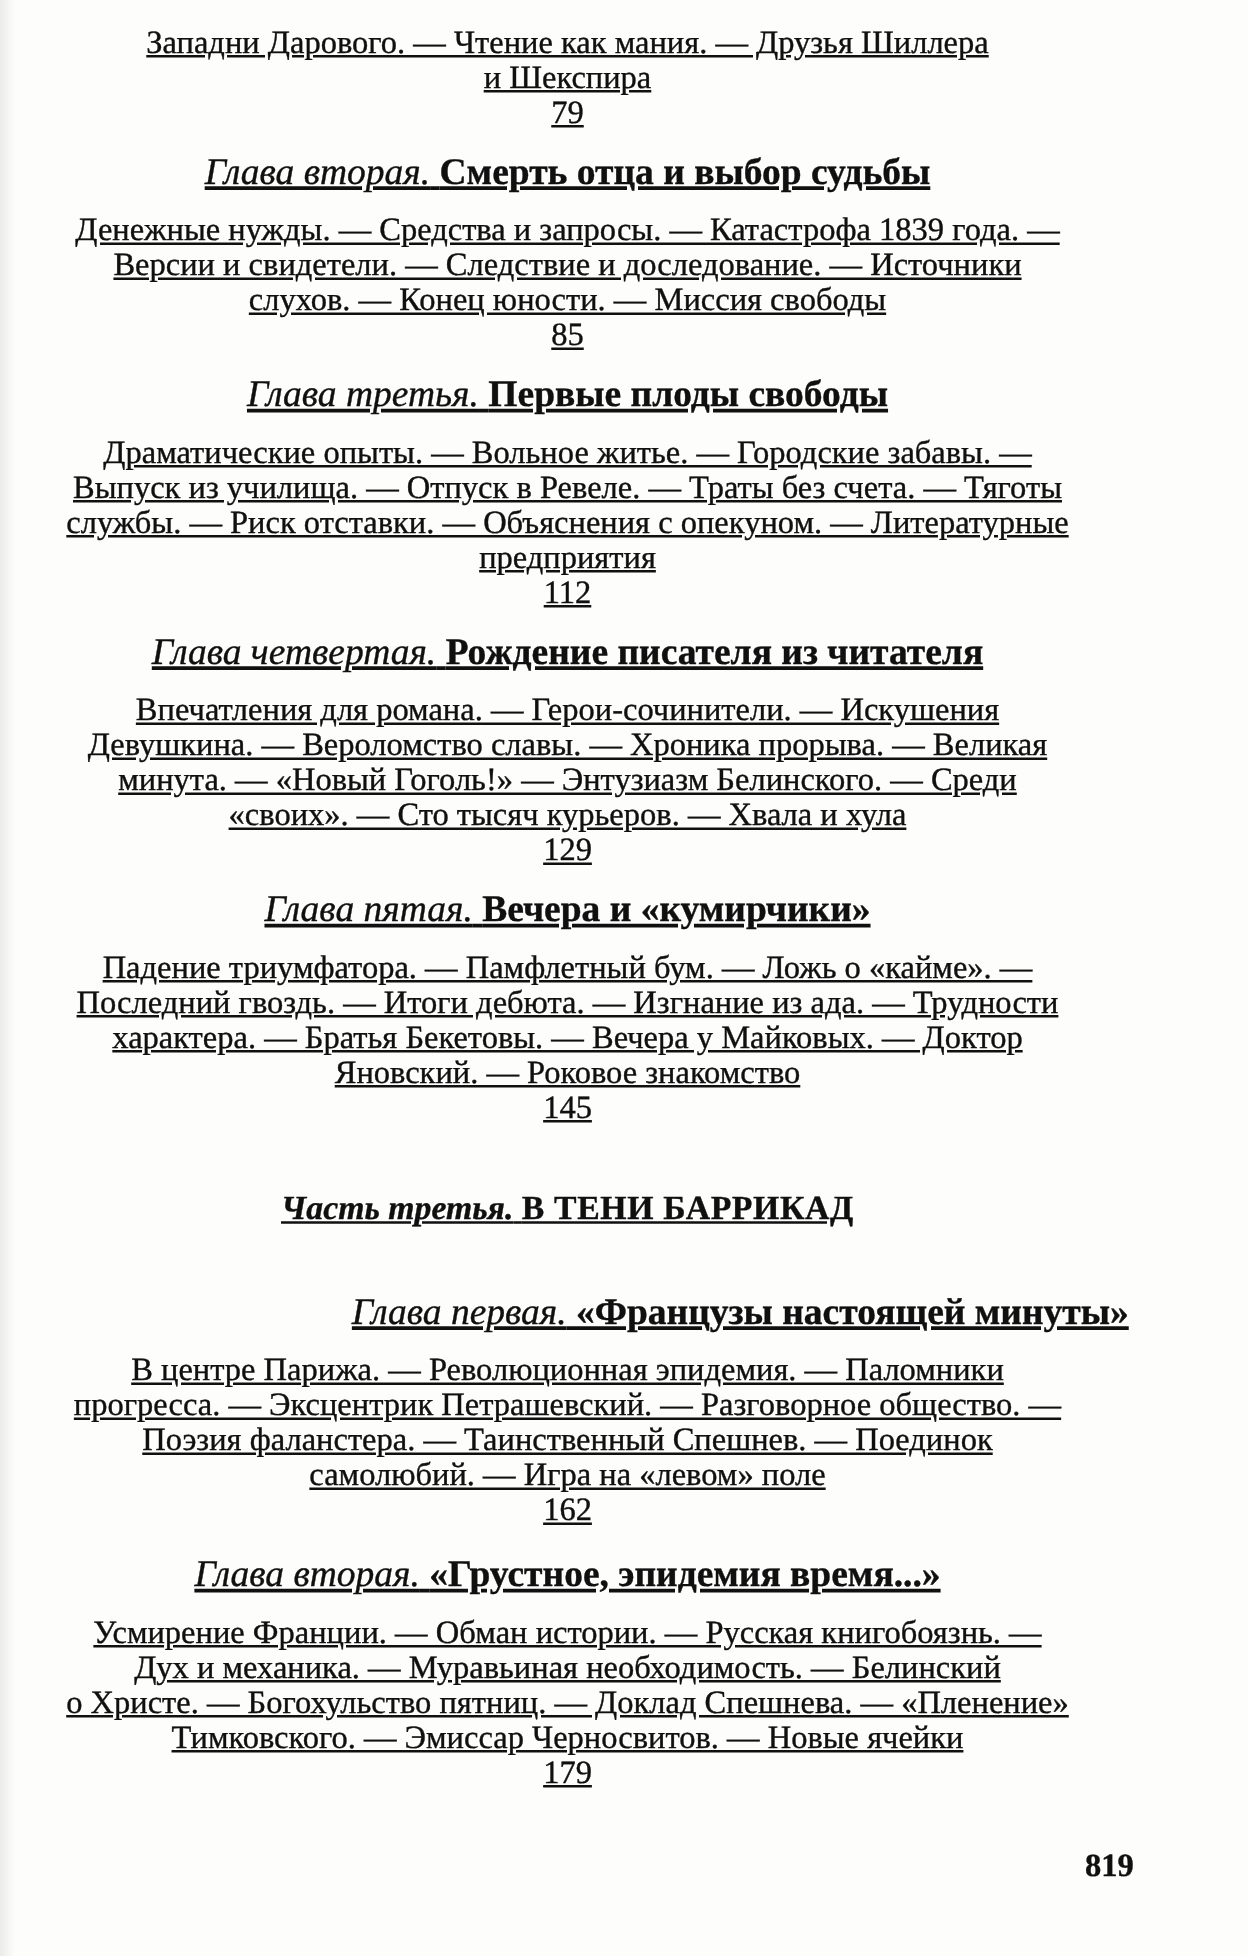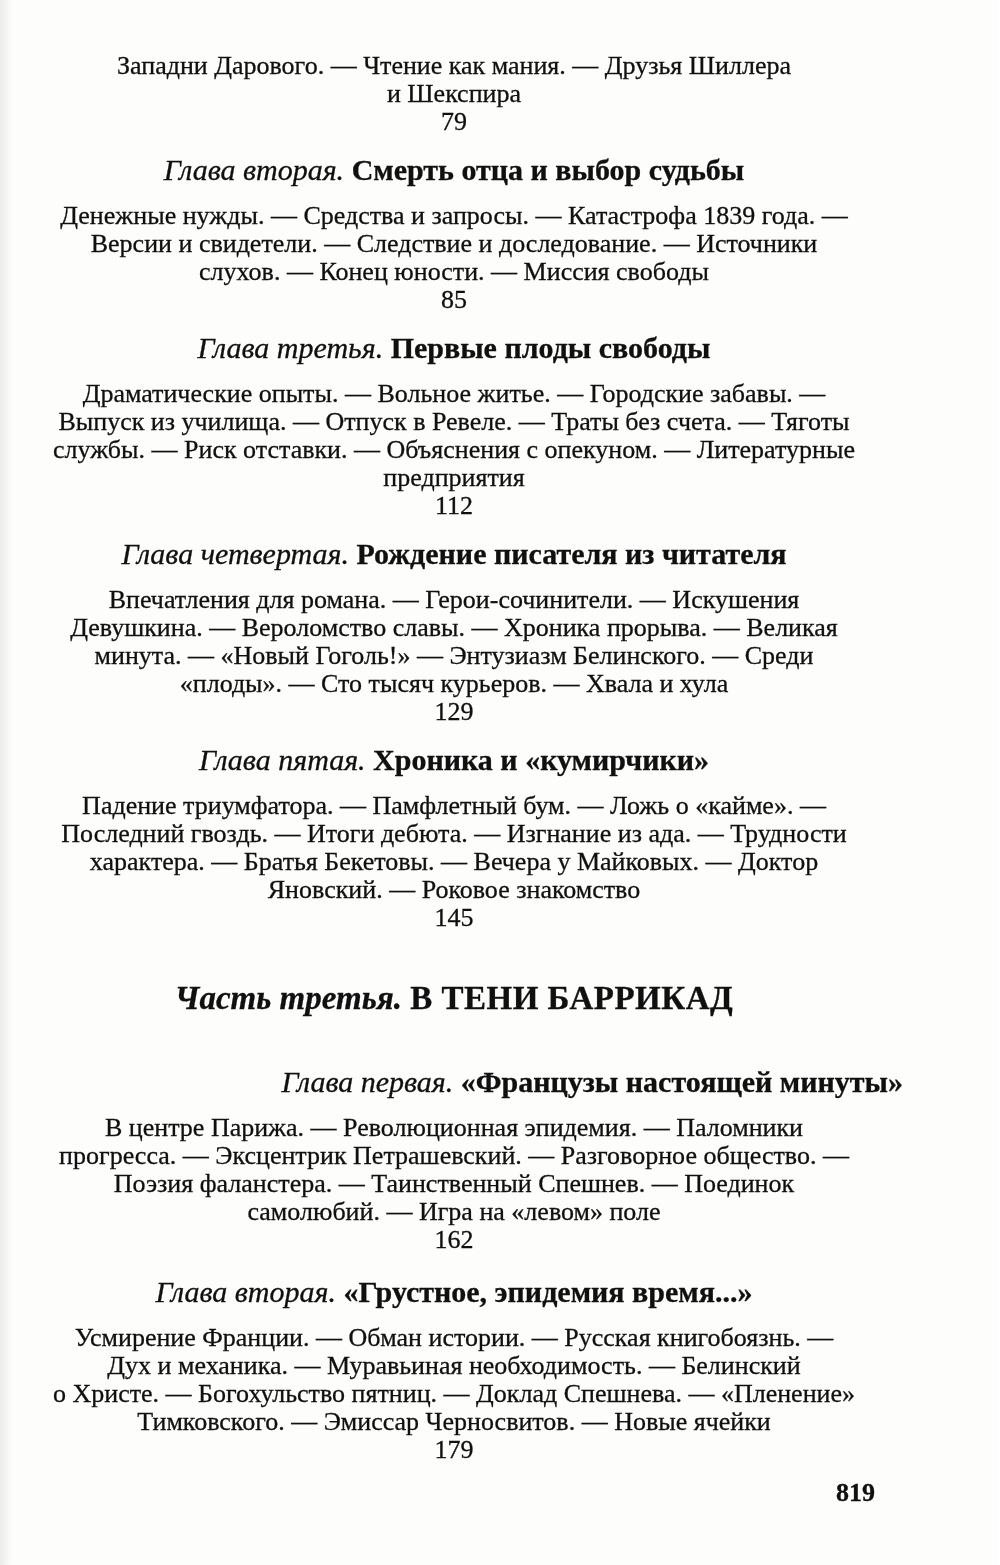--- a/index.html
+++ b/index.html
@@ -8,22 +8,23 @@
     background: #ffffff;
   }
   .page {
     position: relative;
     width: 998px;
     height: 1565px;
     box-sizing: border-box;
     background: #fdfdfc;
     color: #101010;
     font-family: "Liberation Serif", "DejaVu Serif", serif;
-    padding: 52px 95px 0 5px;
+    padding: 20px 95px 0 5px;
     overflow: hidden;
+    text-decoration: underline;
     -webkit-text-stroke: 0.3px;
   }
   .scan-edge {
     position: absolute;
     left: 0; top: 0; bottom: 0;
     width: 12px;
     background: linear-gradient(90deg, rgba(0,0,0,0.07), rgba(0,0,0,0));
     pointer-events: none;
   }
   .topics {
@@ -58,35 +59,35 @@
   }
   .chapter.after-part {
     margin-top: 56px;
     text-align: right;
   }
   .chapter.last {
     margin-top: 24px;
   }
   .part {
     margin: 52px 0 0;
-    font-size: 33px;
+    font-size: 27px;
     line-height: 28px;
     text-align: center;
   }
   .part .label {
     font-style: italic;
     font-weight: bold;
   }
   .part .title {
     font-weight: bold;
     letter-spacing: 0.5px;
   }
   .folio {
     position: absolute;
-    left: 836px;
+    left: 868px;
     top: 1479px;
     font-size: 26px;
     line-height: 28px;
     font-weight: bold;
   }
 </style>
 </head>
 <body>
 
 <main class="page">
@@ -122,28 +123,28 @@
   </section>
 
   <section class="entry">
     <h2 class="chapter">
       <span class="label">Глава четвертая.</span>
       <span class="title">Рождение писателя из читателя</span>
     </h2>
     <p class="topics">Впечатления для романа. — Герои-сочинители. — Искушения
 Девушкина. — Вероломство славы. — Хроника прорыва. — Великая
 минута. — «Новый Гоголь!» — Энтузиазм Белинского. — Среди
-«плоды». — Сто тысяч курьеров. — Хвала и хула</p>
+«своих». — Сто тысяч курьеров. — Хвала и хула</p>
     <p class="pagenum">129</p>
   </section>
 
   <section class="entry">
     <h2 class="chapter">
       <span class="label">Глава пятая.</span>
-      <span class="title">Хроника и «кумирчики»</span>
+      <span class="title">Вечера и «кумирчики»</span>
     </h2>
     <p class="topics">Падение триумфатора. — Памфлетный бум. — Ложь о «кайме». —
 Последний гвоздь. — Итоги дебюта. — Изгнание из ада. — Трудности
 характера. — Братья Бекетовы. — Вечера у Майковых. — Доктор
 Яновский. — Роковое знакомство</p>
     <p class="pagenum">145</p>
   </section>
 
   <h1 class="part">
     <span class="label">Часть третья.</span>

